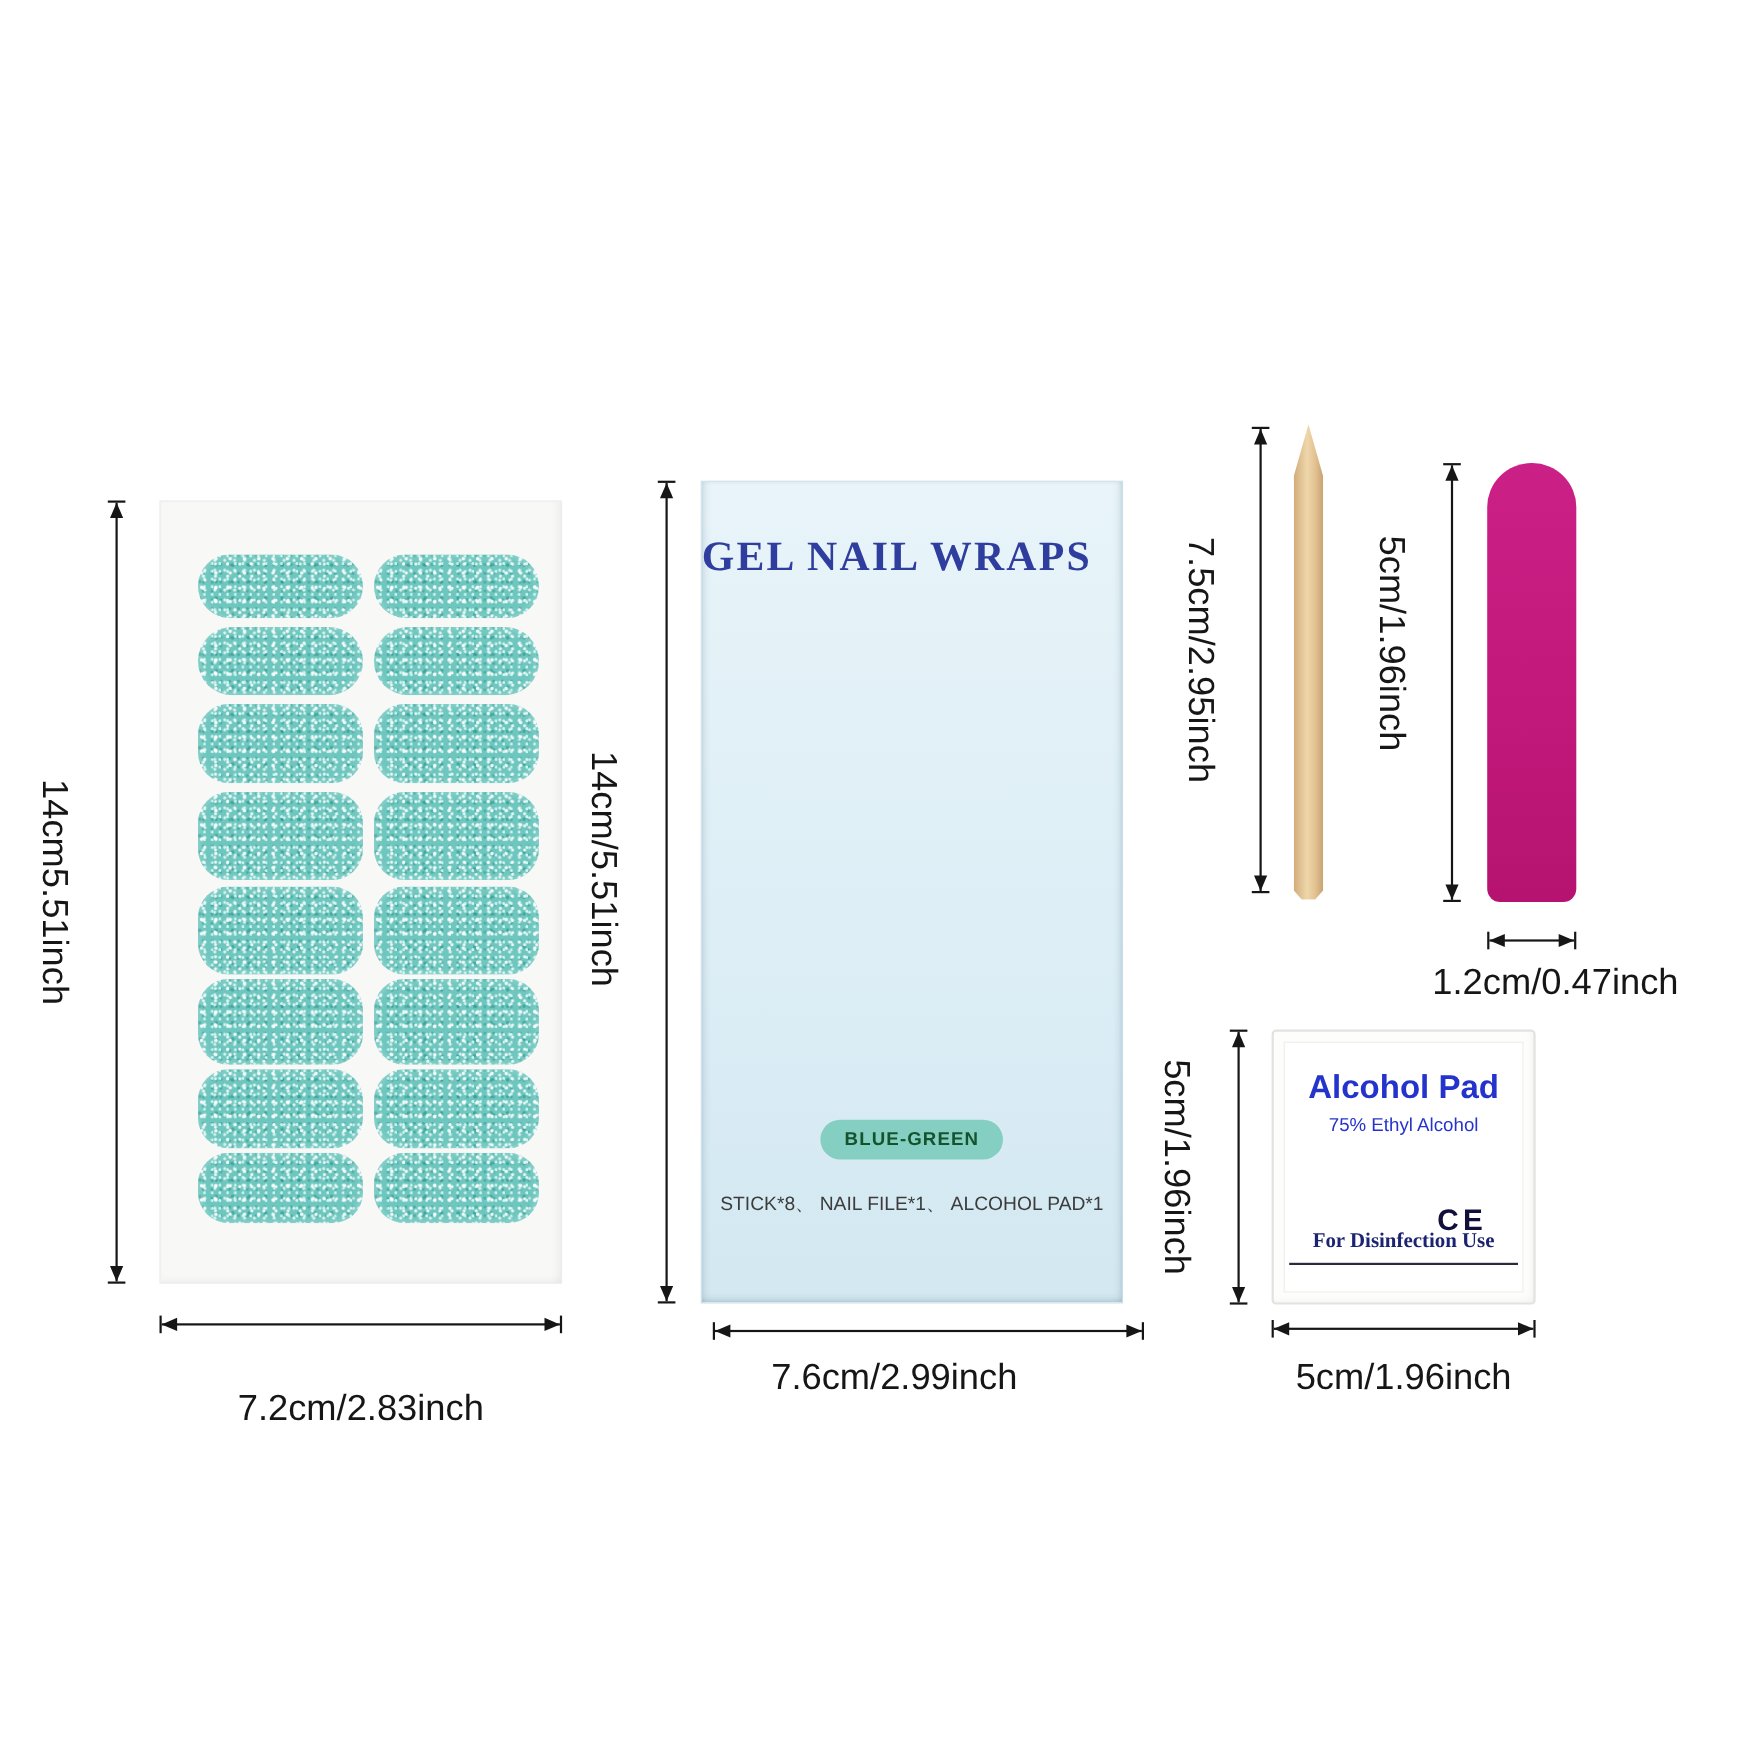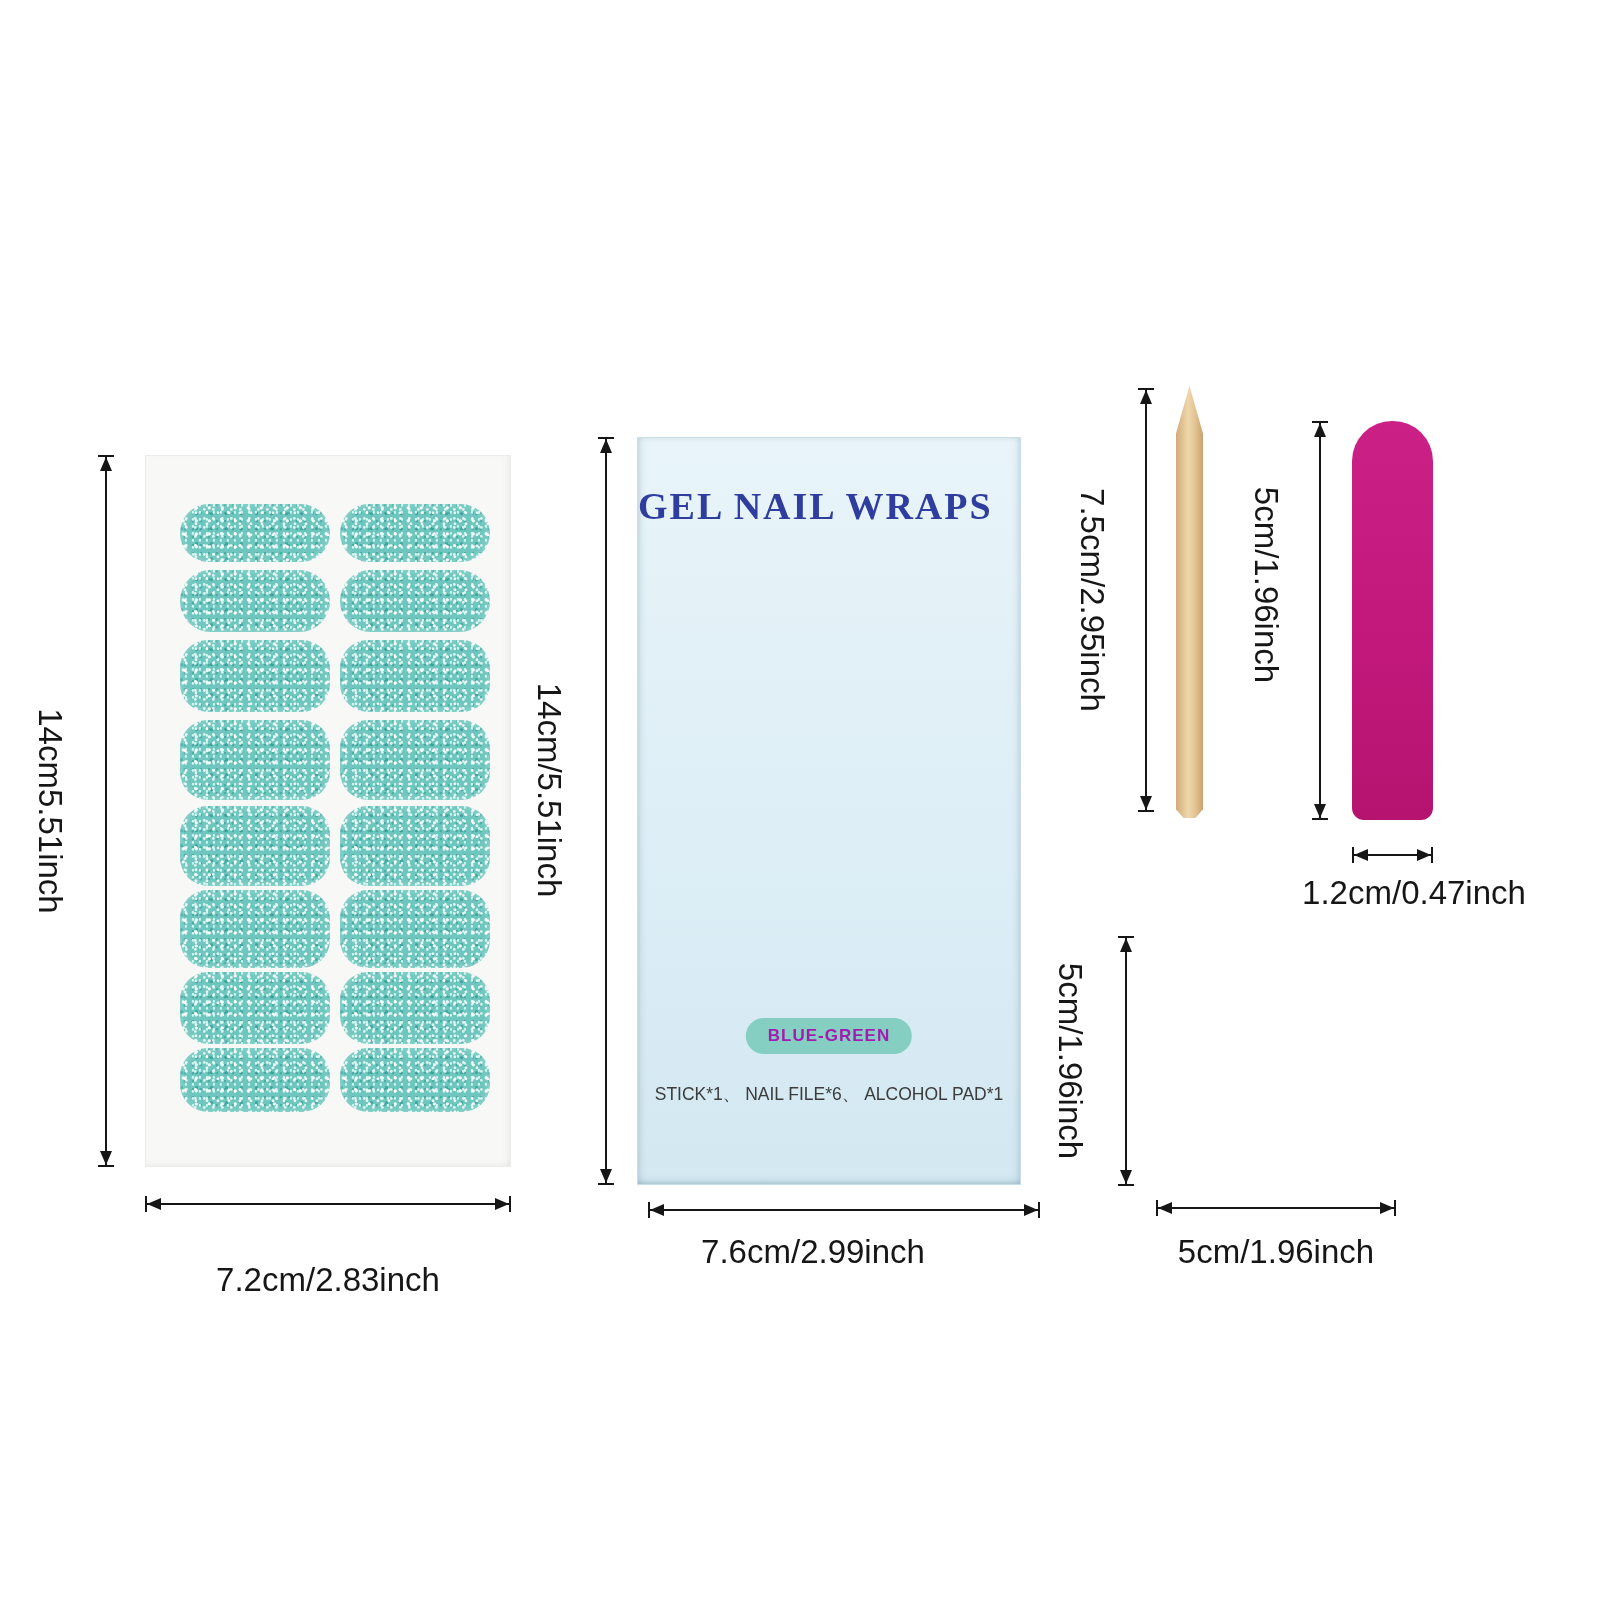--- a/index.html
+++ b/index.html
@@ -61,21 +61,21 @@
     box-shadow:inset 5px 0 8px -5px rgba(40,80,100,.25), inset -5px 0 8px -5px rgba(40,80,100,.25), inset 0 -6px 9px -6px rgba(40,80,100,.3);}
   .box-title{position:absolute;left:0;right:0;top:46px;text-align:left;font-family:"Liberation Serif", serif;font-weight:700;font-size:38px;letter-spacing:2px;color:#2f3e9e;}
   .oval{position:absolute;left:52px;top:158px;width:280px;height:392px;border-radius:50%;overflow:hidden;
     background:linear-gradient(180deg,#ffffff 0%,#ffffff 38%,#f2f1ef 72%,#e8e7e4 100%);
     box-shadow:0 0 0 1px #e6edf1, 0 5px 16px rgba(110,145,160,.28);}
   .brand{position:absolute;left:0;right:0;top:52px;text-align:center;font-family:"Liberation Serif", serif;font-weight:700;font-size:30px;letter-spacing:7px;color:#c8a24e;}
   .palm{position:absolute;left:150px;top:92px;width:128px;height:150px;background:#ecc7ae;border-radius:48%;transform:rotate(18deg);}
   .finger{position:absolute;background:linear-gradient(180deg,#efccb4,#e2b79b);border-radius:16px;}
   .nail{position:absolute;left:50%;bottom:5px;transform:translateX(-50%);width:20px;height:27px;border-radius:9px;}
   .swatch{position:absolute;width:40px;height:58px;border-radius:13px;box-shadow:0 2px 3px rgba(0,0,0,.12);}
-  .badge{position:absolute;left:50%;top:580px;transform:translateX(-50%);background:#84cfc1;color:#a21caf;font-weight:700;font-size:17px;letter-spacing:1px;padding:8px 22px;border-radius:20px;}
+  .badge{position:absolute;left:50%;top:580px;transform:translateX(-50%);background:#84cfc1;color:#14532d;font-weight:700;font-size:17px;letter-spacing:1px;padding:8px 22px;border-radius:20px;}
   .including{position:absolute;left:50%;transform:translateX(-50%);top:642px;width:370px;text-align:center;font-size:17.5px;color:#3c3c3c;line-height:1.65;}
 
   
   .stick{position:absolute;left:1176px;top:386px;width:27px;height:432px;
     background:linear-gradient(90deg,#d2ab79 0%,#eed7ab 45%,#e3c392 72%,#c9a271 100%);
     clip-path:polygon(50% 0%, 100% 11%, 100% 98%, 72% 100%, 28% 100%, 0% 98%, 0% 11%);}
 
   
   .file{position:absolute;left:1352px;top:421px;width:81px;height:399px;
     background:linear-gradient(180deg,#cb2186 0%,#c2187c 55%,#b5136f 100%);
@@ -141,21 +141,21 @@
       <i class="ah dn"></i>
   </div>
   <div class="vlabel" style="left:549px;top:790px;">14cm/5.51inch</div>
 
   <div class="box">
     <div class="box-title">GEL NAIL WRAPS</div>
 
 
     <div class="badge">BLUE-GREEN</div>
     <div class="including">
-      <div>STICK*1、 NAIL FILE*6、 ALCOHOL PAD*1</div>
+      <div>STICK*8、 NAIL FILE*1、 ALCOHOL PAD*1</div>
     </div>
   </div>
 
   <div class="dimh" style="left:648px;top:1202px;width:392px;">
     <i class="axis"></i>
       <i class="cap l"></i>
       <i class="cap r"></i>
     <i class="ah lf"></i>
       <i class="ah rt"></i>
   </div>
@@ -192,20 +192,29 @@
 
   <div class="dimv" style="left:1118px;top:936px;height:250px;">
     <i class="axis"></i>
       <i class="cap t"></i>
       <i class="cap b"></i>
     <i class="ah up"></i>
       <i class="ah dn"></i>
   </div>
   <div class="vlabel" style="left:1070px;top:1061px;">5cm/1.96inch</div>
 
+  <div class="pad">
+    <div class="pad-inner">
+      <div class="pad-title">Alcohol Pad</div>
+      <div class="pad-sub">75% Ethyl Alcohol</div>
+      <div class="ce">CE</div>
+      <div class="pad-footer">For Disinfection Use</div>
+      <div class="seal"></div>
+    </div>
+  </div>
 
   <div class="dimh" style="left:1156px;top:1200px;width:240px;">
     <i class="axis"></i>
       <i class="cap l"></i>
       <i class="cap r"></i>
     <i class="ah lf"></i>
       <i class="ah rt"></i>
   </div>
   <div class="hlabel" style="left:1276px;top:1252px;">5cm/1.96inch</div>
 

